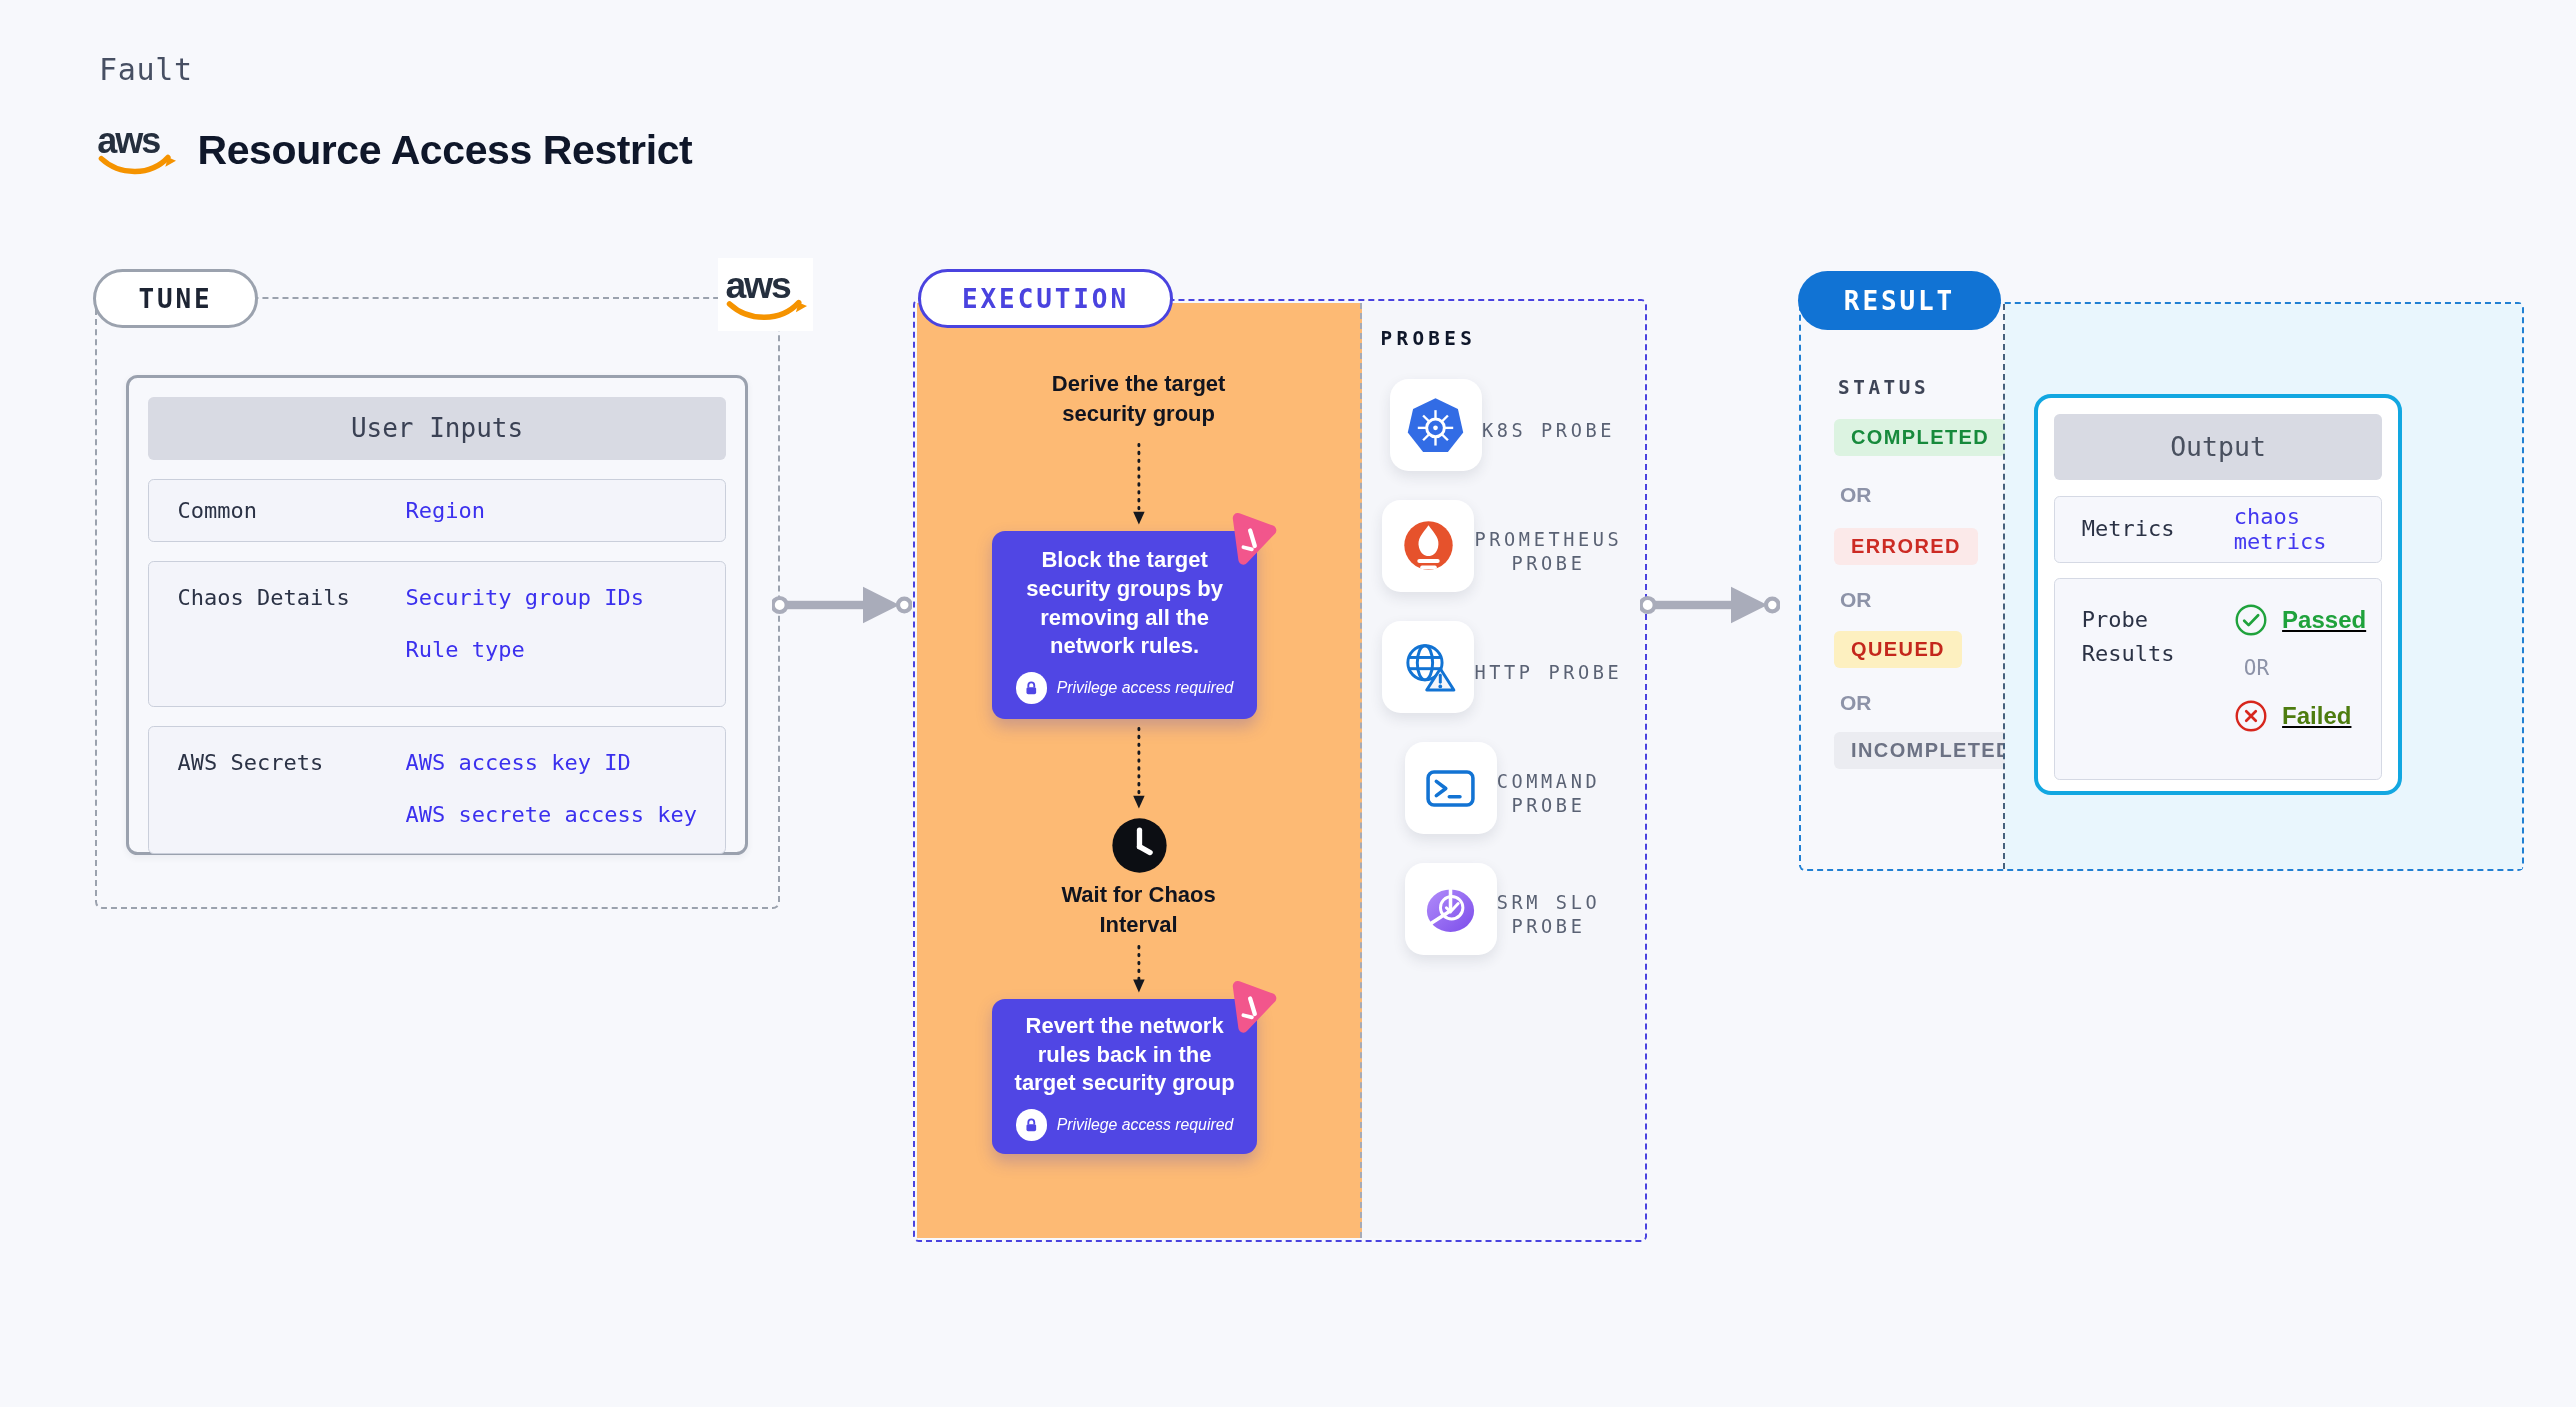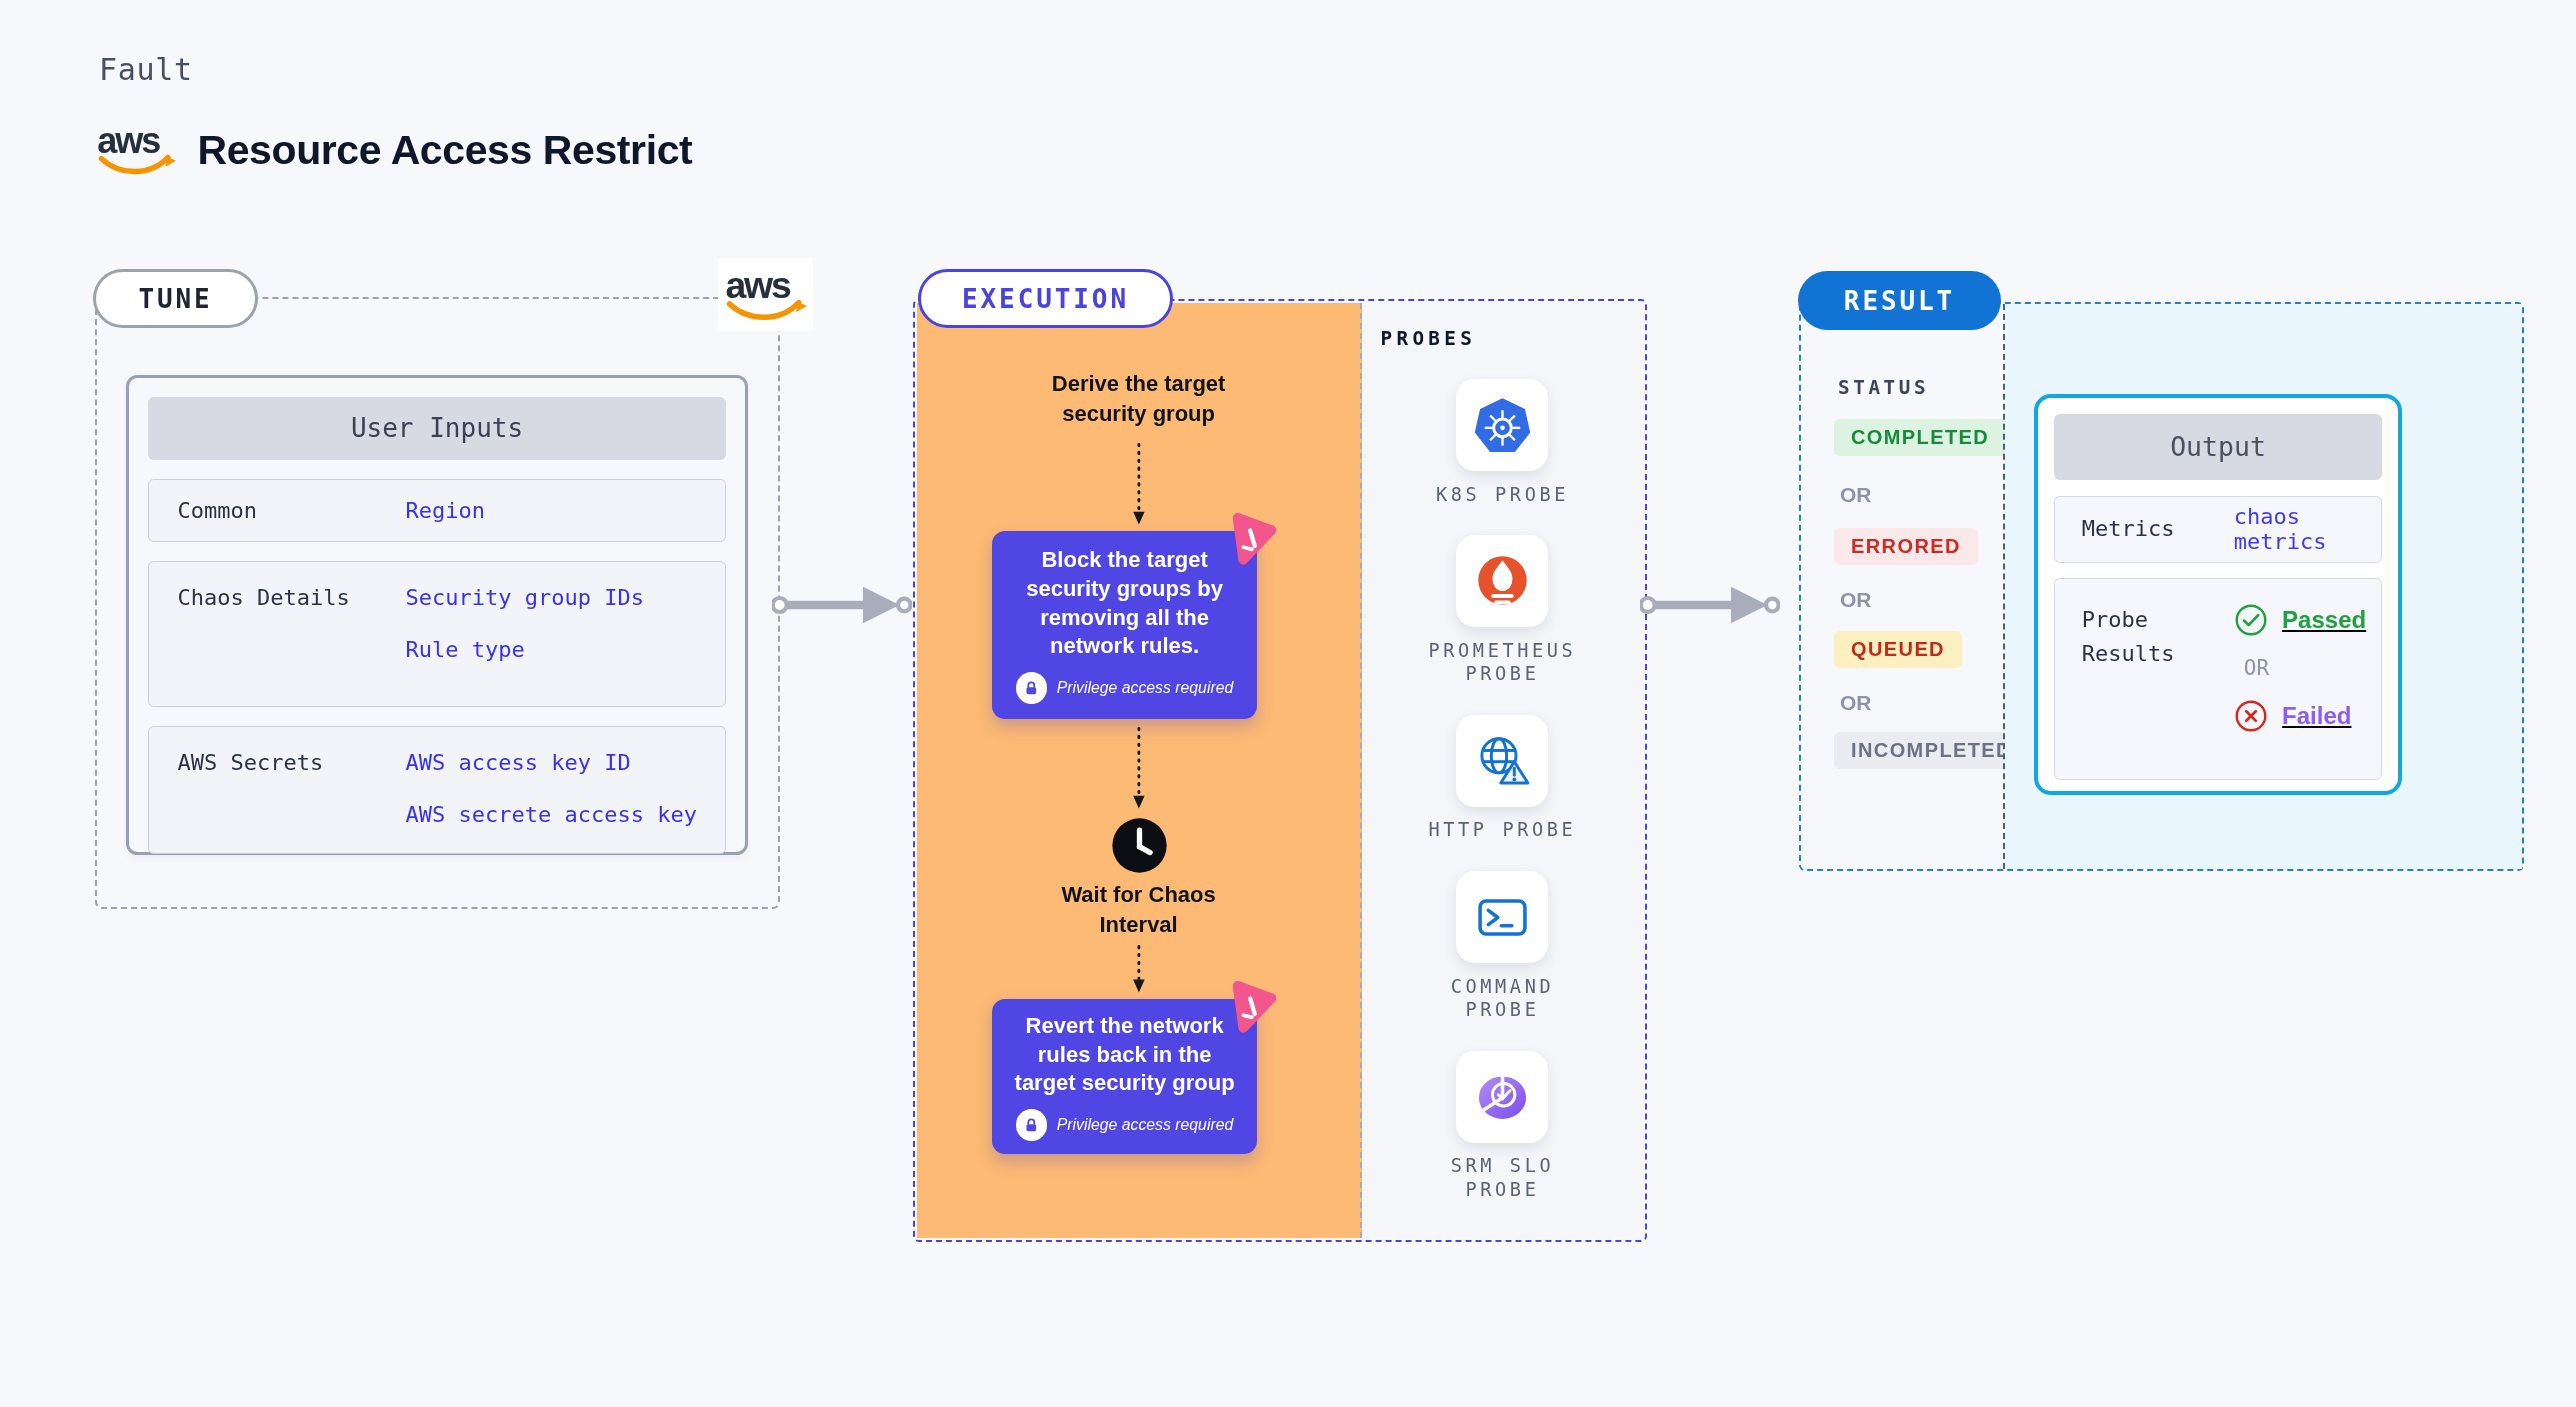--- a/index.html
+++ b/index.html
@@ -62,21 +62,21 @@
   .box2{left:75px;top:696px;width:265px;height:155px;}
   .chaos-text{width:229px;text-align:center;font-weight:700;font-size:22px;line-height:1.3;}
   .privilege{display:flex;align-items:center;gap:9.3px;margin-top:11.5px;}
   .lock-circle{width:31.5px;height:31.5px;border-radius:50%;background:#fff;display:flex;align-items:center;justify-content:center;}
   .lock-circle svg{width:18.6px;height:18.6px;}
   .privilege-label{font-size:15.8px;font-weight:400;color:#fff;font-style:italic;}
   .pink-badge{position:absolute;right:-21.5px;top:-23px;width:62px;height:62px;}
 
   .probes-label{left:18.6px;top:24px;font-weight:700;font-size:19.3px;letter-spacing:4.3px;color:#0f172a;}
   .probe-list{position:absolute;top:76px;left:0;right:0;display:flex;flex-direction:column;align-items:center;gap:29px;}
-  .probe-item{display:flex;flex-direction:column;align-items:center;}
+  .probe-item{display:flex;flex-direction:row;align-items:center;}
   .probe-card{width:92px;height:92px;background:#fff;border-radius:18.6px;box-shadow:0 5.7px 13px rgba(40,48,70,.10);
               display:flex;align-items:center;justify-content:center;}
   .probe-card svg{width:59px;height:59px;}
   .probe-label{margin-top:11.5px;text-align:center;font-size:18.6px;letter-spacing:3.6px;color:#5a6274;line-height:1.27;}
   .probe-label span{display:block;}
 
   
   .result-box{left:1799px;top:302px;width:725px;height:569px;border:2.9px dashed #2180d3;border-radius:5.7px;box-sizing:border-box;}
   .status-label{left:37px;top:72px;font-weight:700;font-size:19.3px;letter-spacing:3.6px;color:#3e4557;}
   .badge{position:absolute;left:33px;display:inline-flex;align-items:center;border-radius:5.7px;
@@ -95,21 +95,21 @@
               font-size:26.5px;color:#49505f;}
   .out-row{margin-top:15.8px;border:1.4px solid #d5d9e4;background:#f6f7fc;border-radius:5.7px;display:flex;box-sizing:border-box;padding-left:27px;}
   .metrics-row{height:67px;align-items:center;}
   .out-label{width:152px;font-size:22px;color:#2b3245;line-height:1.55;flex:none;}
   .metrics-value{font-size:22px;color:#4338f0;}
   .probe-row{height:202px;padding-top:24px;align-items:flex-start;}
   .probe-results{display:flex;flex-direction:column;gap:18.6px;}
   .result-line{display:flex;align-items:center;gap:14.3px;text-decoration:underline;}
   .result-line svg{width:34px;height:34px;flex:none;}
   .passed-text{font-weight:700;font-size:24px;color:#1fa23c;}
-  .failed-text{font-weight:700;font-size:24px;color:#8b5cf6;}
+  .failed-text{font-weight:700;font-size:24px;color:#4d7c0f;}
   .or-small{font-size:21px;color:#8d93a8;margin-left:10px;font-family:"DejaVu Sans Mono","Liberation Mono",monospace;}
 </style>
 </head>
 <body>
 
 <div class="canvas">
 
   <div class="abs fault-label mono">Fault</div>
   <div class="abs title-row">
     <svg class="aws-logo-sm" viewBox="0 0 120 86">

